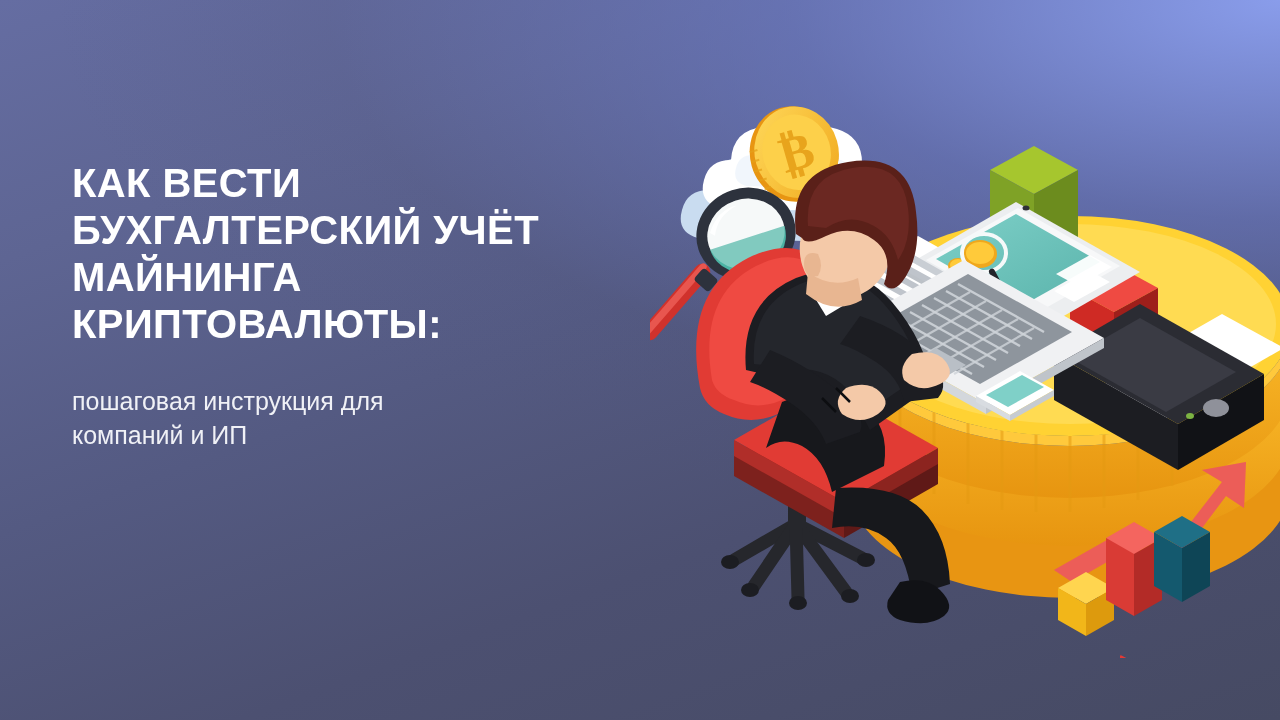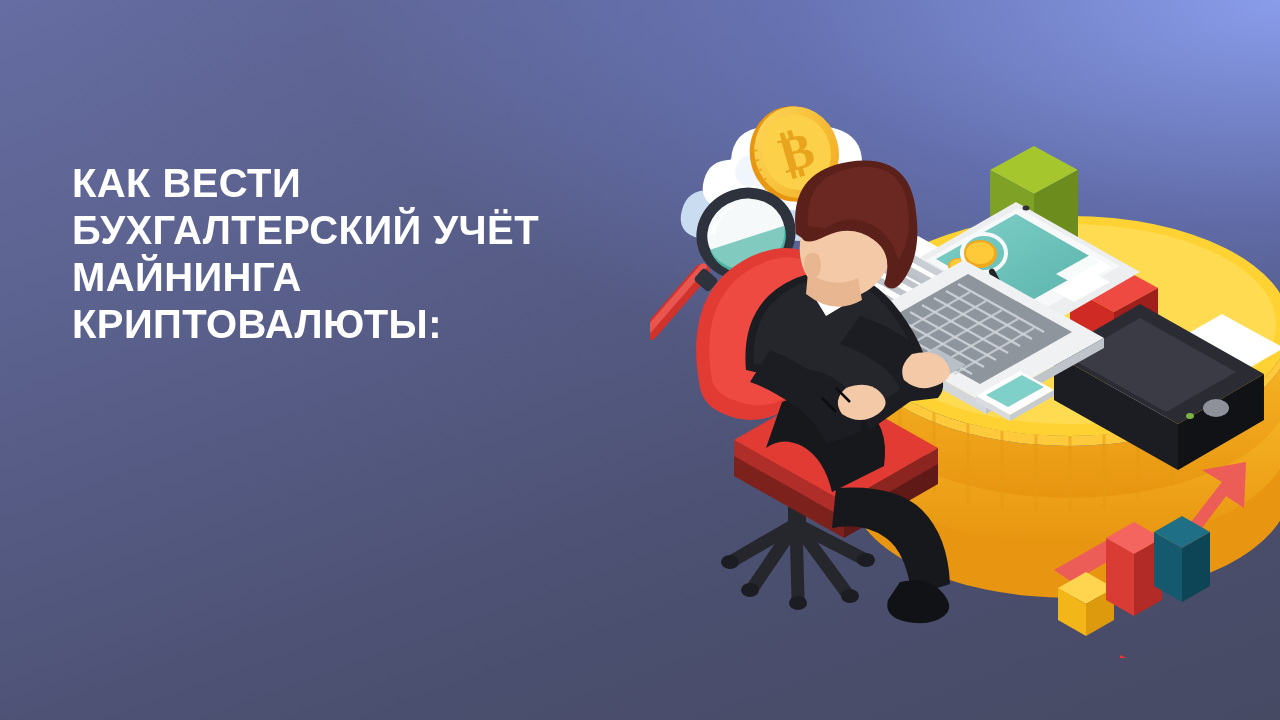--- a/index.html
+++ b/index.html
@@ -30,20 +30,22 @@
 </head>
 <body>
 
 <div id="stage">
 
   <div id="textblock">
     <h1 id="headline">КАК ВЕСТИ
 БУХГАЛТЕРСКИЙ УЧЁТ
 МАЙНИНГА
 КРИПТОВАЛЮТЫ:</h1>
+    <p id="subtitle">пошаговая инструкция для
+компаний и ИП</p>
   </div>
 
   <div id="art">
     <svg viewBox="0 0 640 600" xmlns="http://www.w3.org/2000/svg">
       <defs>
         <linearGradient id="coinG" x1="0" y1="0" x2="1" y2="1">
           <stop offset="0" stop-color="#ffd95b"></stop>
             <stop offset="1" stop-color="#f0a81c"></stop>
         </linearGradient>
         <linearGradient id="coinFace" x1="0" y1="0" x2="0" y2="1">

